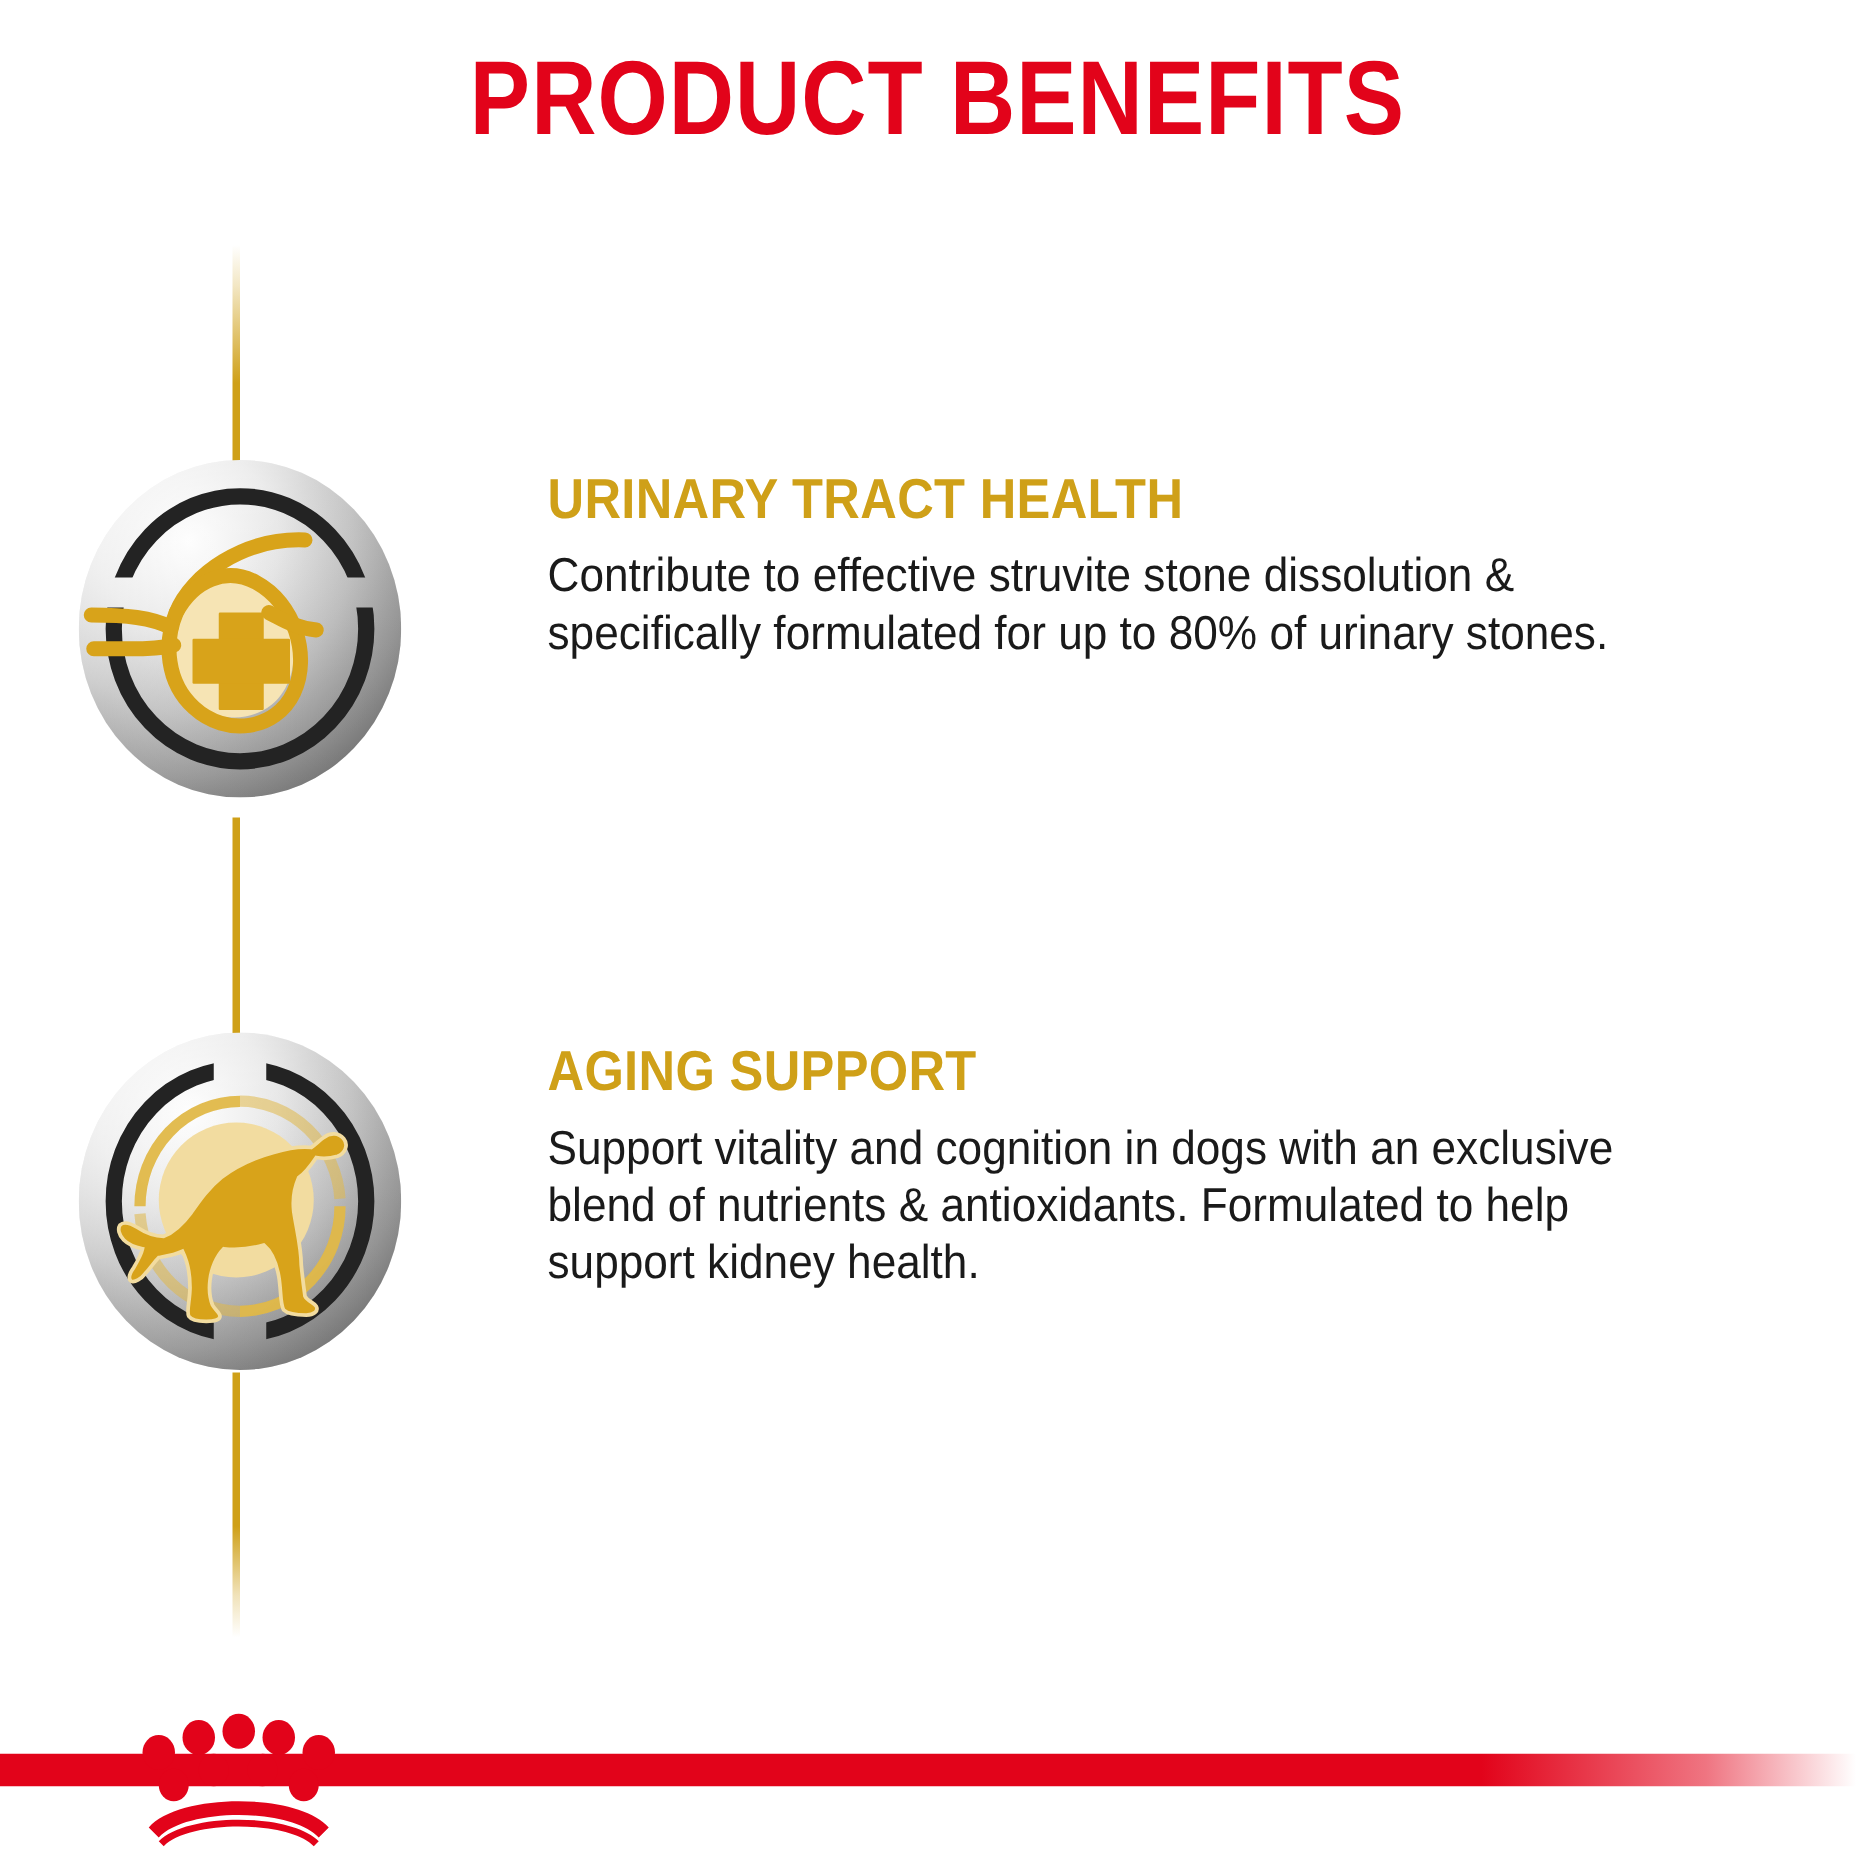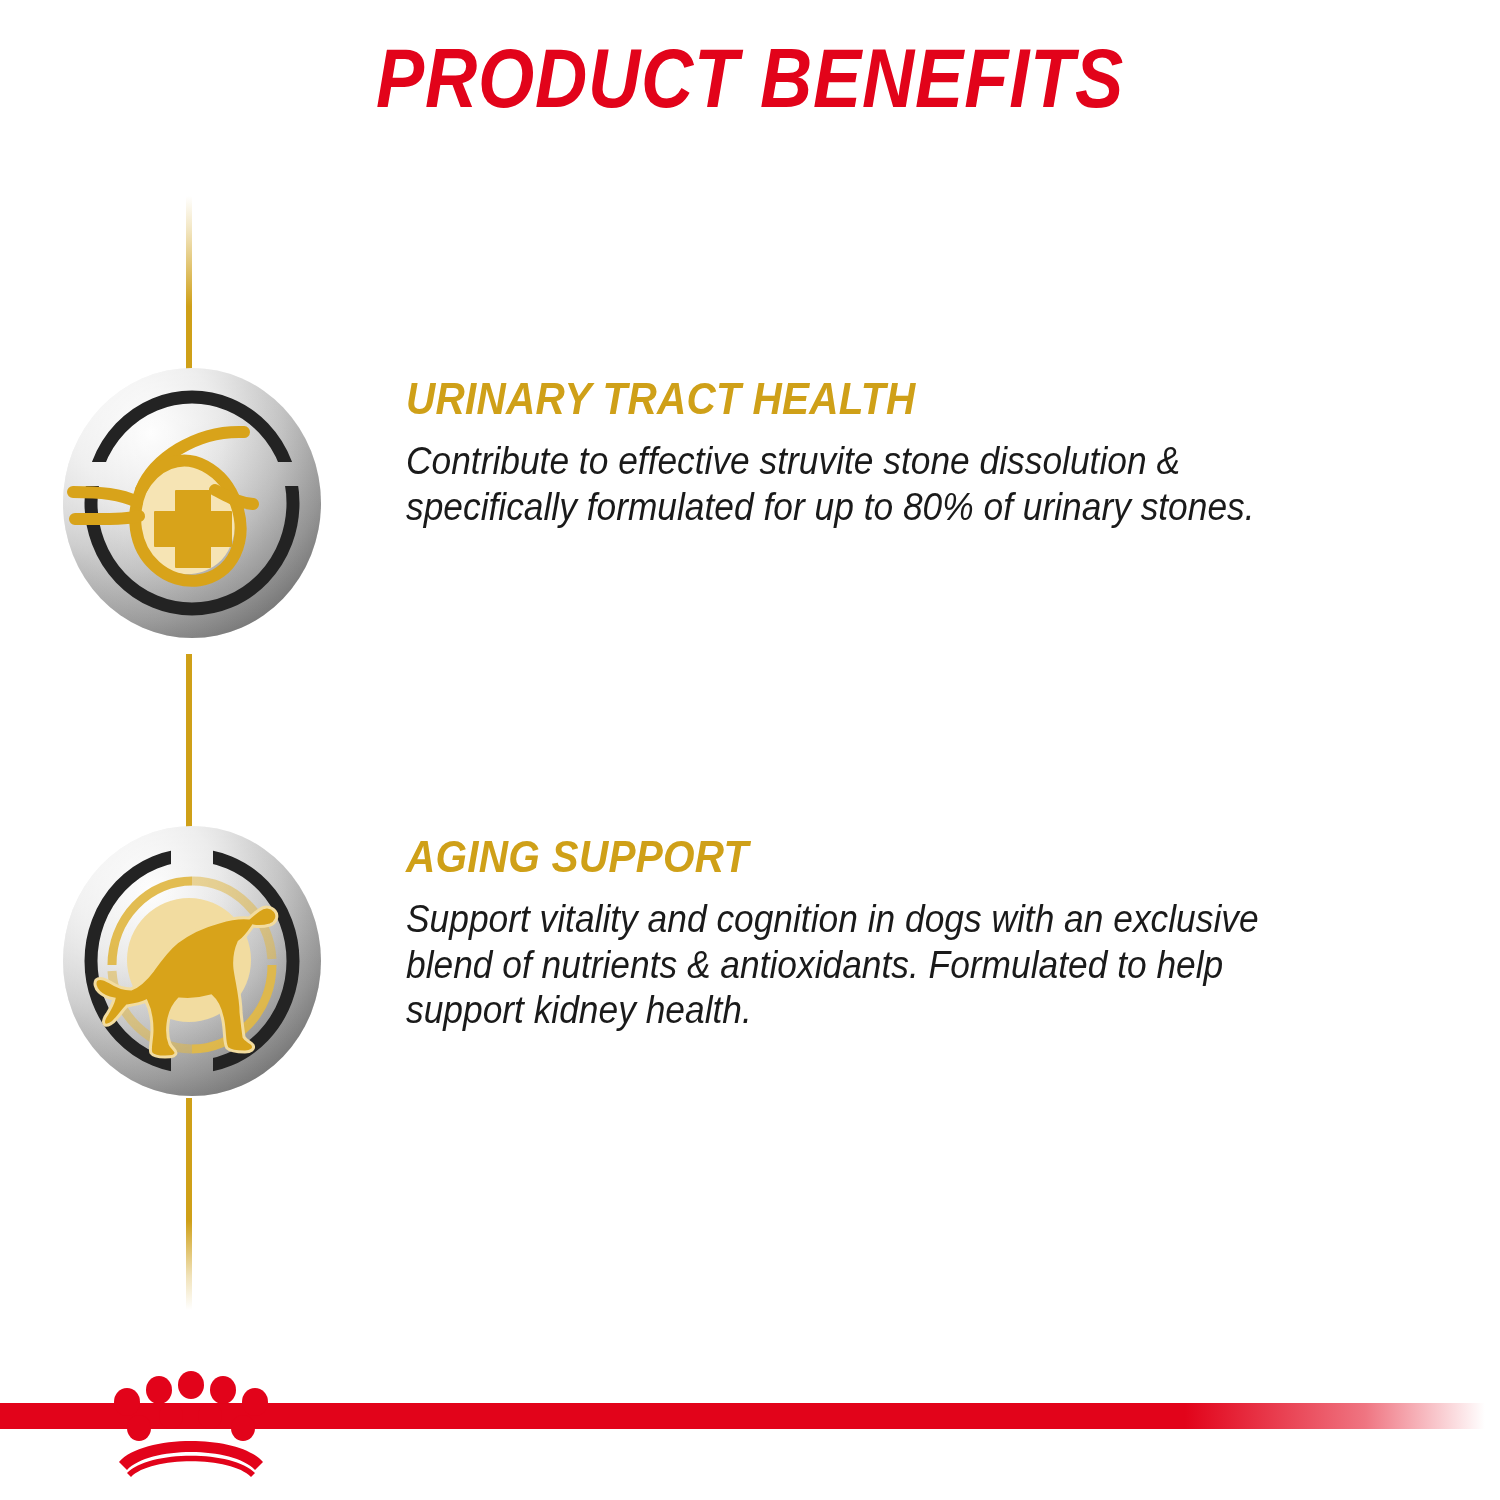--- a/index.html
+++ b/index.html
@@ -12,21 +12,20 @@
     height: 1500px;
     font-family: "Liberation Sans", sans-serif;
     overflow: hidden;
     position: relative;
   }
 
   .page {
     position: absolute;
     inset: 0;
     background: #ffffff;
-    font-style: italic;
   }
 
   
   .title {
     position: absolute;
     top: 36px;
     left: 0;
     width: 1500px;
     text-align: center;
     color: #E2031A;
@@ -76,21 +75,21 @@
     position: absolute;
     left: 63px;
     top: 0;
     width: 258px;
     height: 270px;
   }
   .badge svg { display: block; width: 100%; height: 100%; }
 
   .btext {
     position: absolute;
-    left: 406px;
+    left: 438px;
     top: 8px;
     width: 1010px;
   }
   .bhead {
     color: #CFA018;
     font-size: 45px;
     font-weight: 700;
     letter-spacing: 0.3px;
     line-height: 1;
     margin: 0 0 18px 0;

